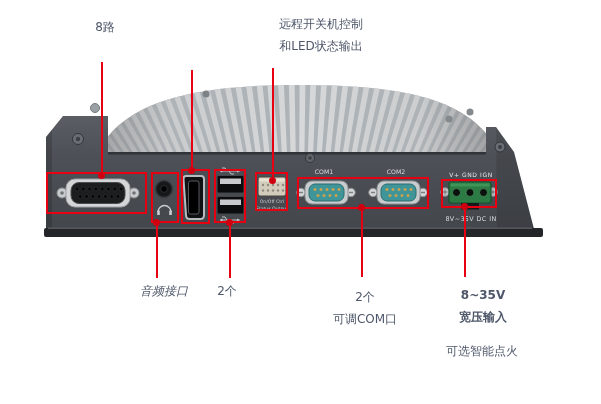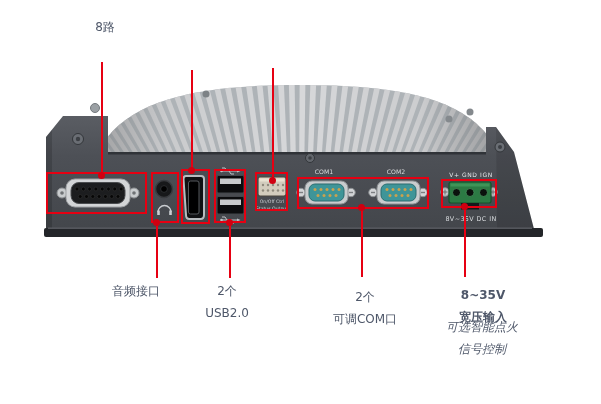--- a/index.html
+++ b/index.html
@@ -38,25 +38,25 @@
   .dot-dp    {left:188px;top:167px;}
   .dot-remote{left:269px;top:177px;}
   .dot-audio {left:153px;top:219px;}
   .dot-usb   {left:226px;top:219px;}
   .dot-com   {left:358px;top:204px;}
   .dot-power {left:461px;top:203px;}
   
   .lbl-dio     {left:45px; top:16px; width:120px;}
   .lbl-dp      {left:142px;top:38px; width:100px;}
   .lbl-remote  {left:231px;top:13px; width:180px;}
-  .lbl-audio   {left:76px; top:280px;width:120px;}
+  .lbl-audio   {left:104px; top:280px;width:120px;font-style:italic;}
   .lbl-usb     {left:177px;top:280px;width:100px;}
   .lbl-com     {left:305px;top:286px;width:120px;}
   .lbl-power   {left:423px;top:284px;width:120px;font-weight:bold;}
-  .lbl-ignition{left:412px;top:316px;width:140px;font-style:italic;}
+  .lbl-ignition{left:412px;top:340px;width:140px;}
 </style>
 </head>
 <body>
 
 <div class="stage">
 
   <svg class="device-svg" width="601" height="404" viewBox="0 0 601 404">
     <defs>
       <path id="domePath" d="M96,156 C122,98 200,85 299,85 C398,85 474,96 500,156 Z"></path>
       <clipPath id="domeClip">
@@ -316,33 +316,35 @@
   <div class="hl-dot dot-dp"></div>
   <div class="hl-dot dot-remote"></div>
   <div class="hl-dot dot-audio"></div>
   <div class="hl-dot dot-usb"></div>
   <div class="hl-dot dot-com"></div>
   <div class="hl-dot dot-power"></div>
 
   <div class="callout lbl-dio">
     <div>8路</div>
   </div>
+  <div class="callout lbl-remote">
+    <div>远程开关机控制</div>
+    <div>和LED状态输出</div>
+  </div>
   <div class="callout lbl-audio">
     <div>音频接口</div>
   </div>
   <div class="callout lbl-usb">
     <div>2个</div>
-    <div>USB2.0</div>
   </div>
   <div class="callout lbl-com">
     <div>2个</div>
     <div>可调COM口</div>
   </div>
   <div class="callout lbl-power">
     <div>8~35V</div>
     <div>宽压输入</div>
   </div>
   <div class="callout lbl-ignition">
     <div>可选智能点火</div>
-    <div>信号控制</div>
   </div>
 
 </div>
 
 </body></html>

